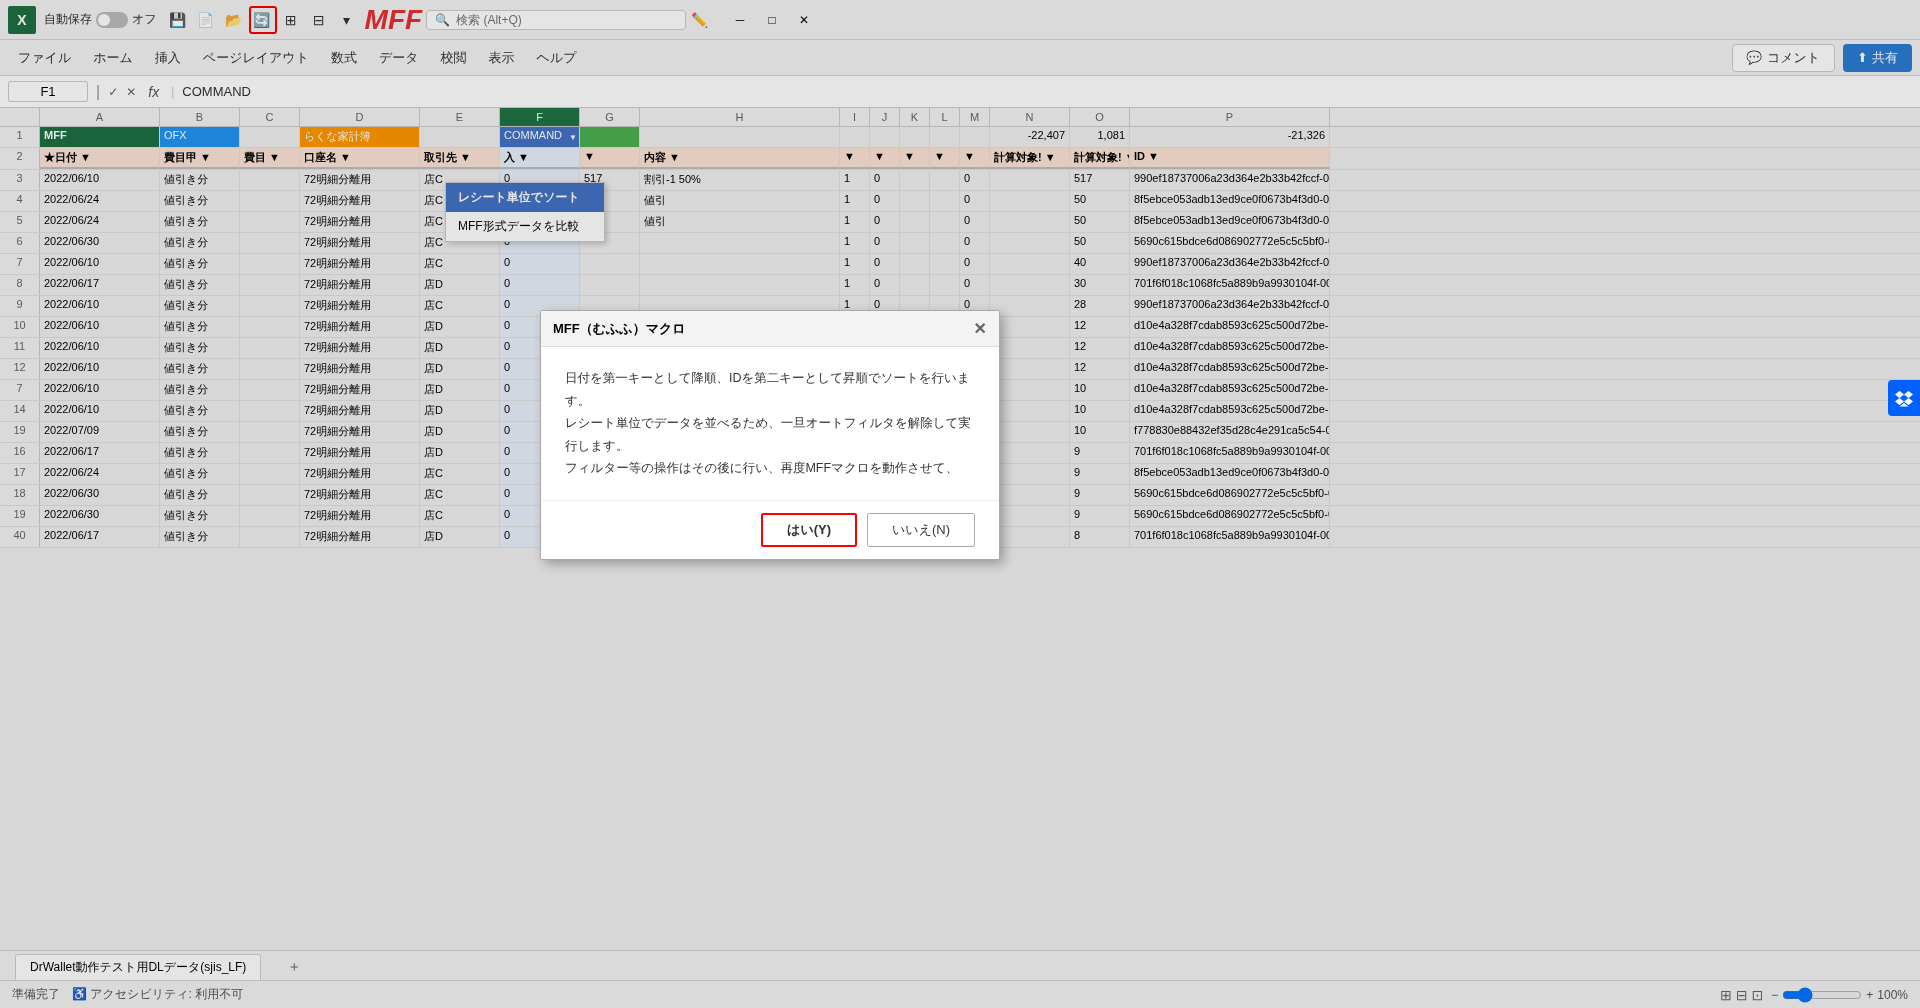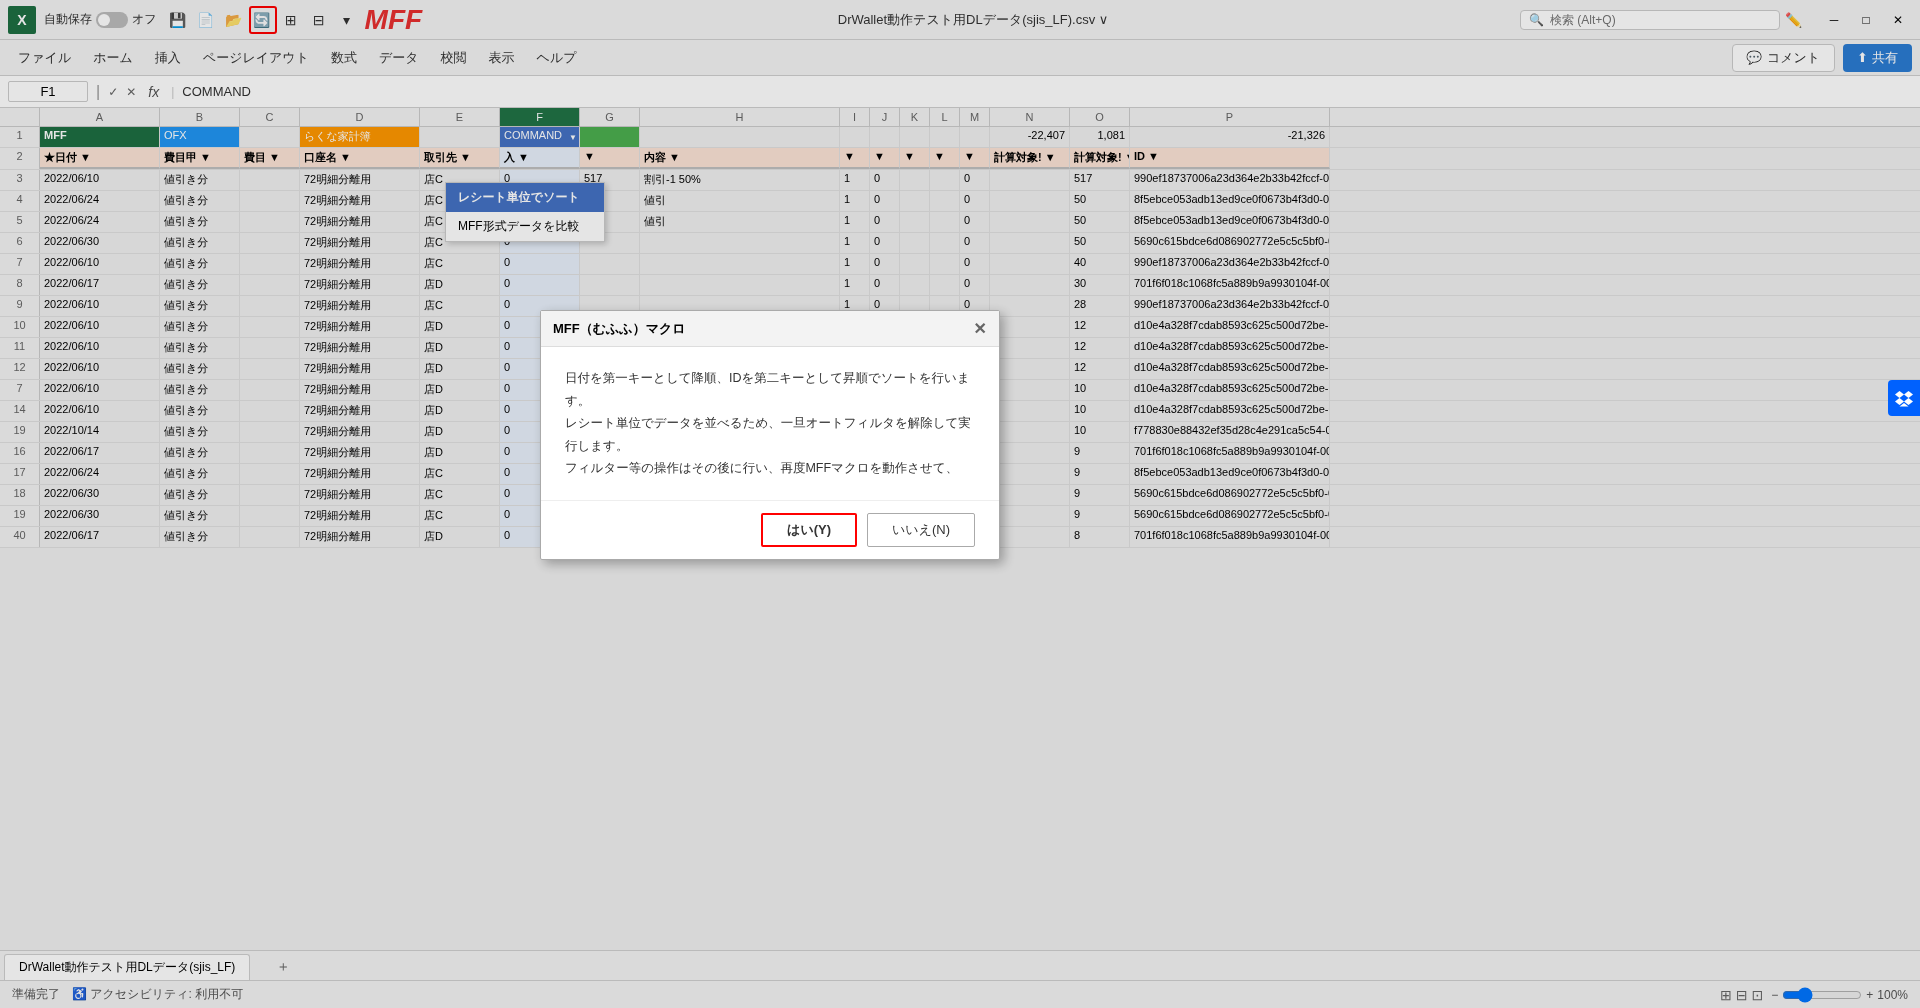--- a/index.html
+++ b/index.html
@@ -185,21 +185,21 @@
     }
     .status-right { margin-left: auto; display: flex; align-items: center; gap: 8px; }
     .view-icons { display: flex; gap: 4px; }
     .view-icon { font-size: 14px; cursor: pointer; color: #666; }
     .zoom-control { display: flex; align-items: center; gap: 4px; }
     .zoom-slider { width: 80px; }
 
     
     #sheet-tabs {
       height: 30px; background: #f3f3f3; border-top: 1px solid #d0d0d0;
-      display: flex; align-items: flex-end; padding: 0 4px; gap: 18px;
+      display: flex; align-items: flex-end; padding: 0 15px; gap: 18px;
     }
     .sheet-tab {
       padding: 4px 14px; background: white; border: 1px solid #d0d0d0;
       border-bottom: none; font-size: 12px; cursor: pointer;
       border-radius: 3px 3px 0 0;
     }
     .sheet-tab-add { padding: 4px 8px; cursor: pointer; font-size: 14px; color: #666; }
 
     
     #dropbox-btn {
@@ -223,21 +223,20 @@
     <span>オフ</span>
   </span>
   <div class="toolbar-icon">💾</div>
   <div class="toolbar-icon">📄</div>
   <div class="toolbar-icon">📂</div>
   <div class="toolbar-icon highlighted">🔄</div>
   <div class="toolbar-icon">⊞</div>
   <div class="toolbar-icon">⊟</div>
   <div class="toolbar-icon">▾</div>
   <div class="mff-logo">MFF</div>
-  <div class="title-filename">DrWallet動作テスト用DLデータ(sjis_LF).csv ∨</div>
   <div class="search-box">
     <span>🔍</span>
     <input type="text" style="border: none; outline: none; font-size: 12px; width: 200px;" placeholder="検索 (Alt+Q)">
   </div>
   <div class="toolbar-icon">✏️</div>
   <div class="window-controls">
     <div class="win-btn">─</div>
     <div class="win-btn">□</div>
     <div class="win-btn close">✕</div>
   </div>
@@ -565,21 +564,21 @@
           <div class="cell" style="width: 30px;">0</div>
           <div class="cell" style="width: 30px;"></div>
           <div class="cell" style="width: 30px;"></div>
           <div class="cell" style="width: 30px;">0</div>
           <div class="cell" style="width: 80px;"></div>
           <div class="cell" style="width: 60px;">10</div>
           <div class="cell" style="width: 200px;">d10e4a328f7cdab8593c625c500d72be-018</div>
         </div>
         <div class="grid-row">
           <div class="row-num">19</div>
-          <div class="cell" style="width: 120px;">2022/10/14</div>
+          <div class="cell" style="width: 120px;">2022/07/09</div>
           <div class="cell" style="width: 80px;">値引き分</div>
           <div class="cell" style="width: 60px;"></div>
           <div class="cell" style="width: 120px;">72明細分離用</div>
           <div class="cell" style="width: 80px;">店D</div>
           <div class="cell col-f-active" style="width: 80px;">0</div>
           <div class="cell" style="width: 60px;">10</div>
           <div class="cell" style="width: 200px;">(6個)600から590に致します</div>
           <div class="cell" style="width: 30px;">1</div>
           <div class="cell" style="width: 30px;">0</div>
           <div class="cell" style="width: 30px;"></div>

